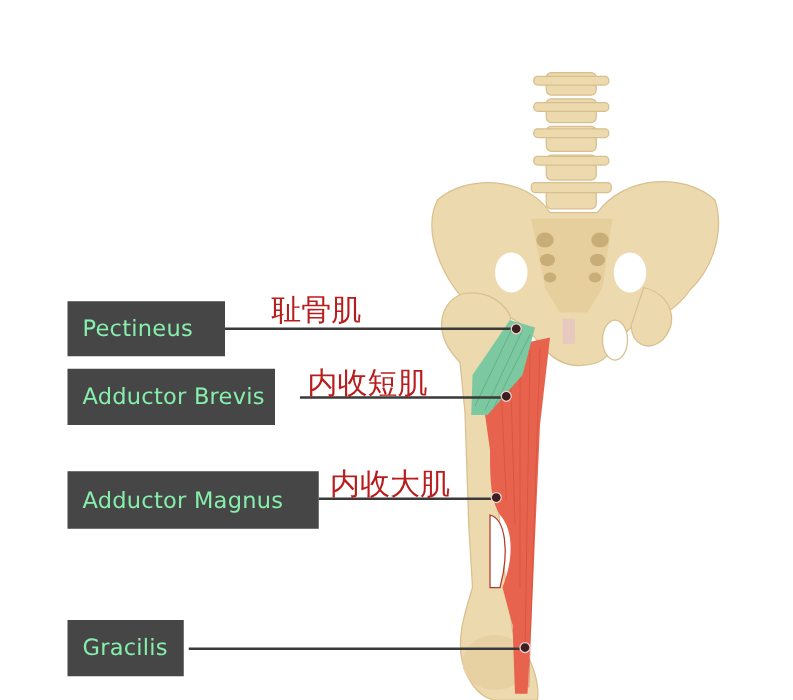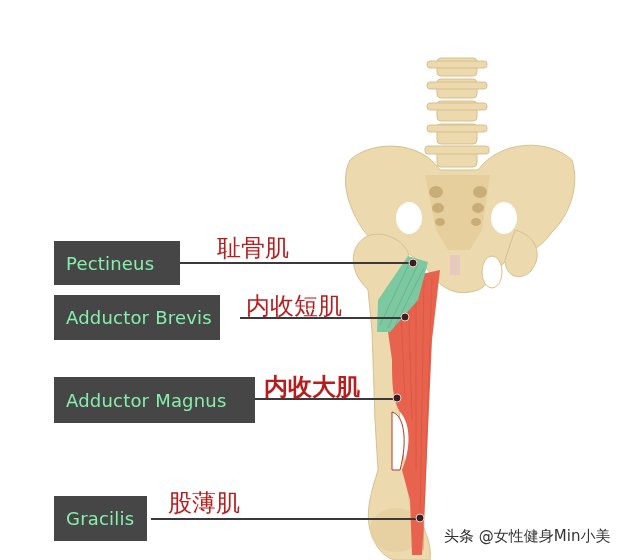--- a/index.html
+++ b/index.html
@@ -100,17 +100,15 @@
   </div>
   <div class="label-box" style="top:377px; width:201px; height:46px;">
     <span>Adductor Magnus</span>
   </div>
   <div class="label-box" style="top:496px; width:93px; height:45px;">
     <span>Gracilis</span>
   </div>
 
   <div class="cn-label" style="left:217px; top:232px;">耻骨肌</div>
   <div class="cn-label" style="left:246px; top:290px;">内收短肌</div>
-  <div class="cn-label" style="left:264px; top:371px;font-weight:bold;">内收大肌</div>
-  <div class="cn-label" style="left:168px; top:487px;">股薄肌</div>
+  <div class="cn-label" style="left:264px; top:371px;">内收大肌</div>
 
-  <div class="watermark">头条 @女性健身Min小美</div>
 </div>
 
 </body></html>

